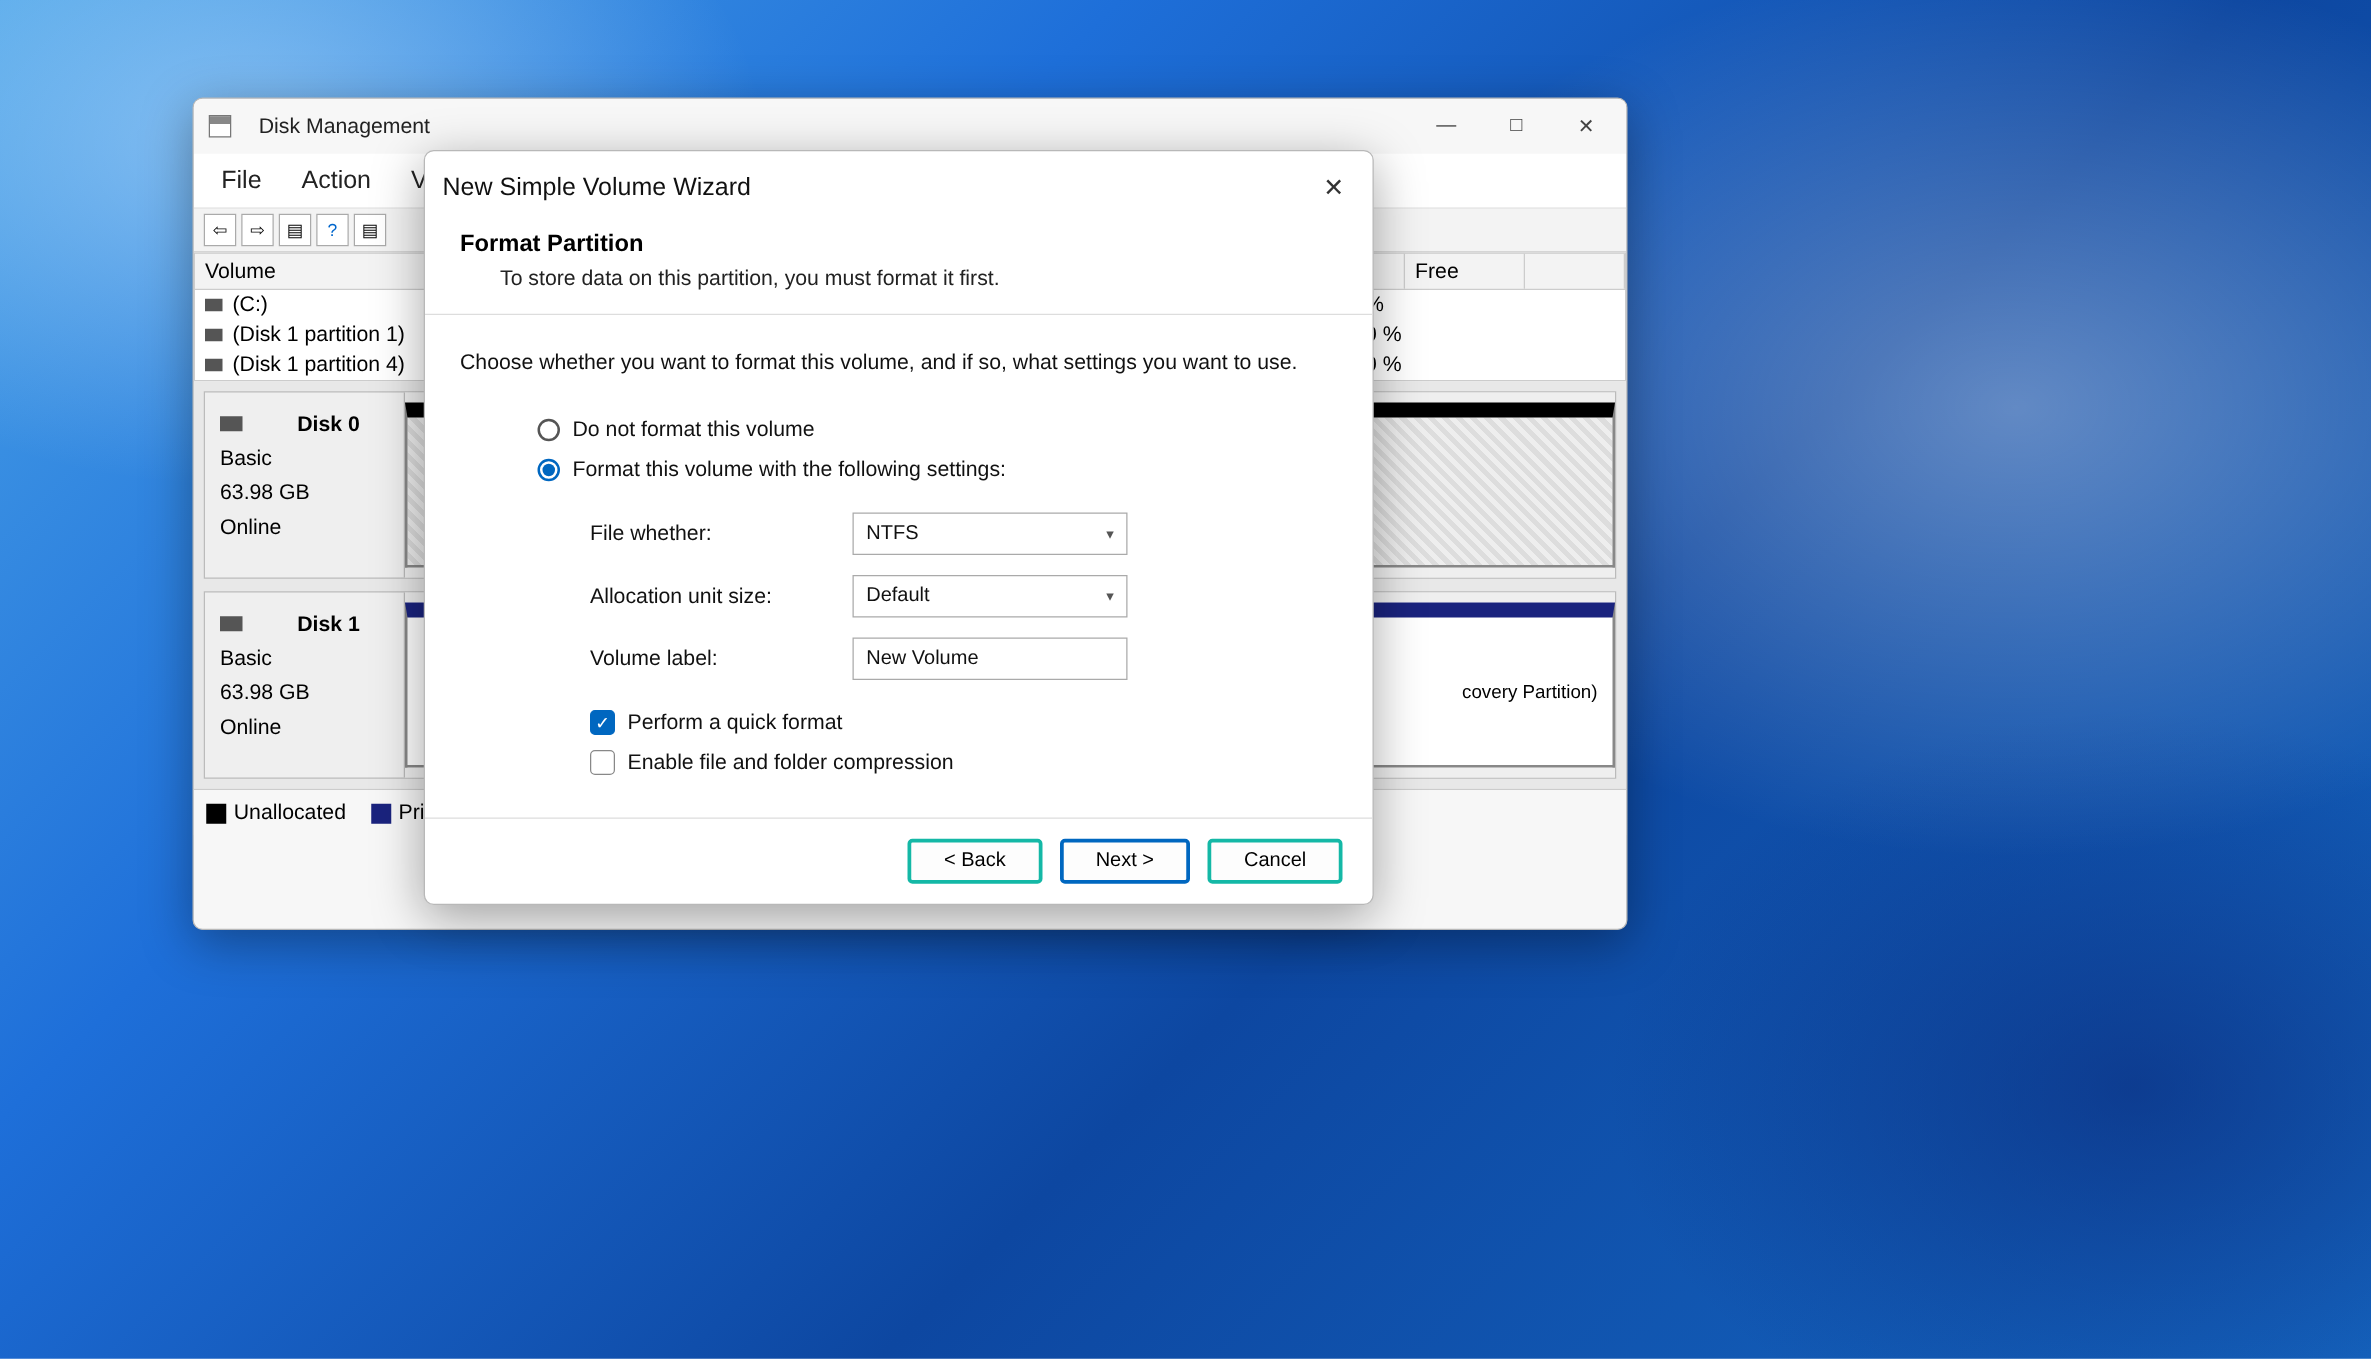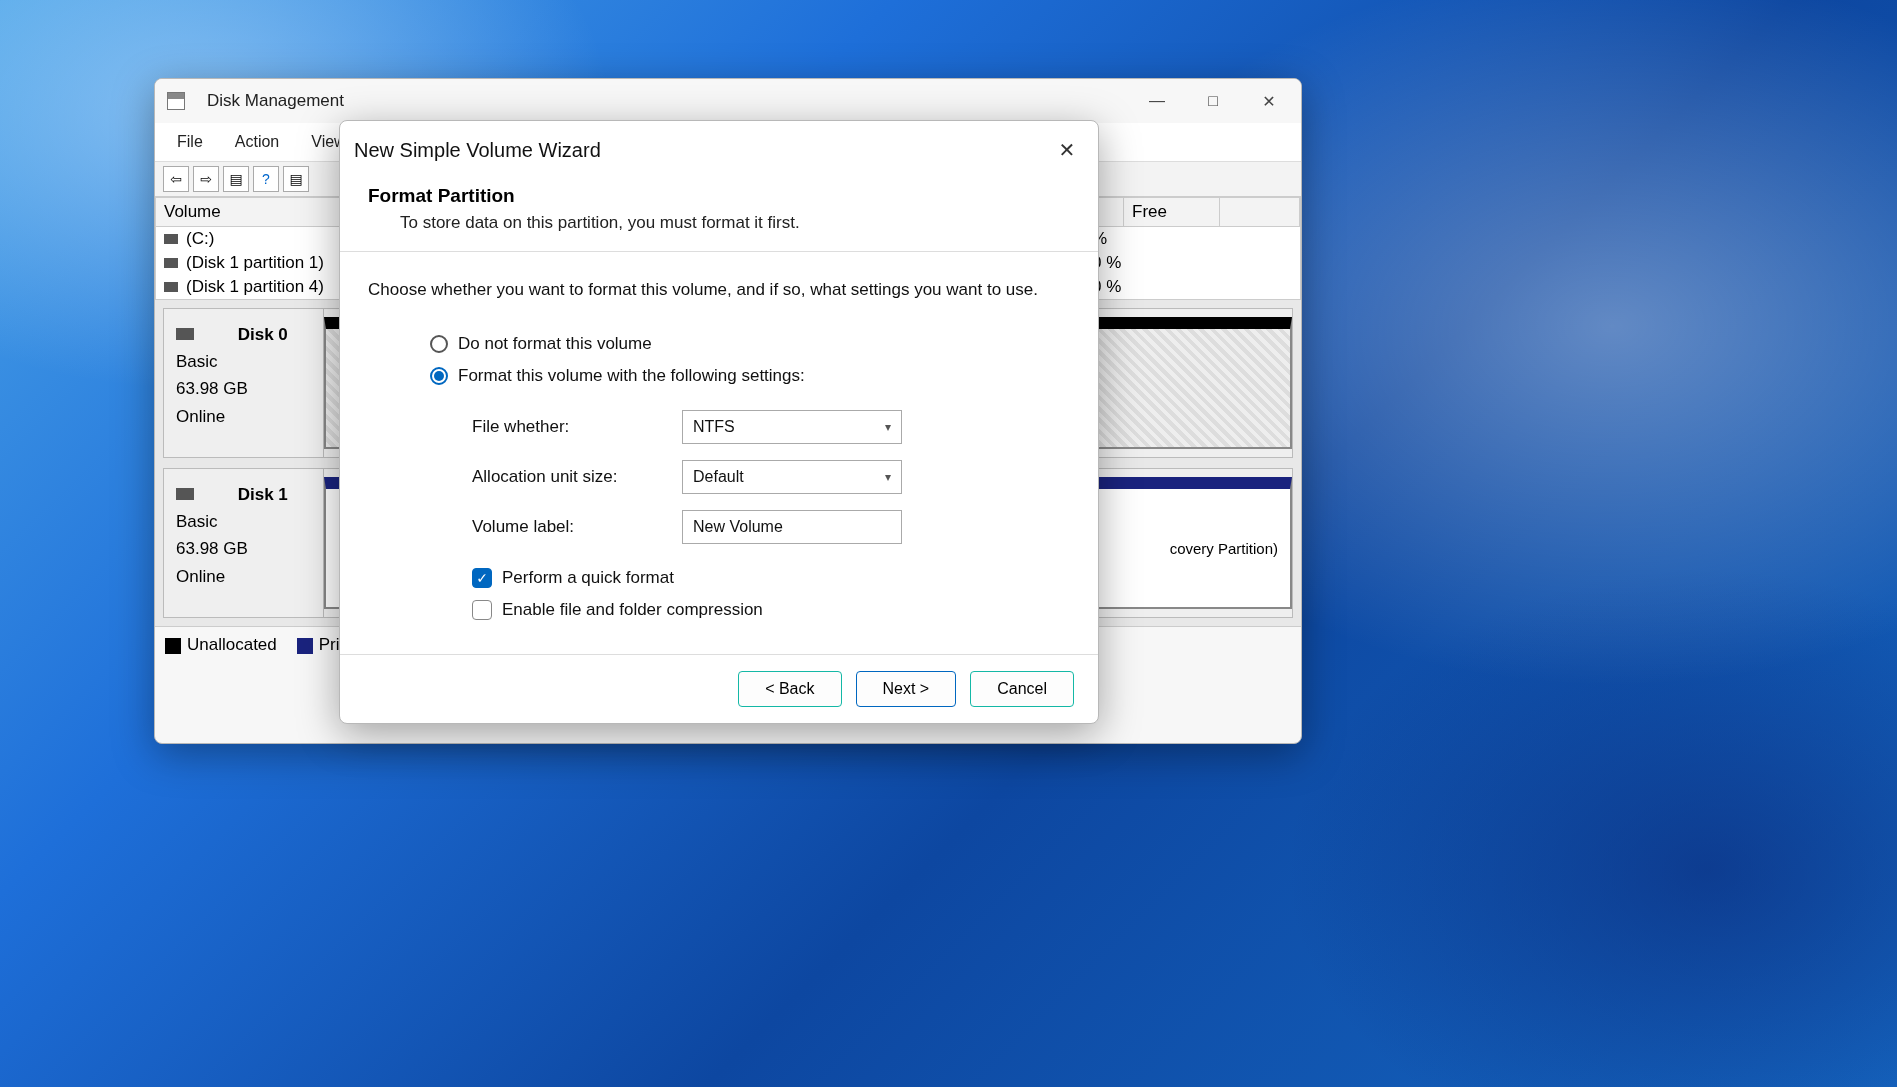--- a/index.html
+++ b/index.html
@@ -62,21 +62,21 @@
   font-size: 16px;
 }
 .menubar {
   display: flex;
   padding: 2px 6px;
   background: #fff;
   border-bottom: 1px solid #ddd;
 }
 .menubar .mitem {
   padding: 8px 16px;
-  font-size: 16px;
+  font-size: 20px;
   color: #222;
 }
 .toolbar {
   display: flex;
   gap: 4px;
   padding: 4px 8px;
   background: #f3f3f3;
   border-bottom: 1px solid #ccc;
 }
 .toolbar .tbtn {
@@ -284,21 +284,21 @@
   justify-content: flex-end;
   gap: 14px;
   position: absolute;
   bottom: 0;
   left: 0;
   right: 0;
 }
 .btn {
   min-width: 100px;
   height: 36px;
-  border: 1px solid #14b8a6;
+  border: 3px solid #14b8a6;
   background: #fdfdfd;
   border-radius: 4px;
   font-size: 16px;
   display: flex;
   align-items: center;
   justify-content: center;
   padding: 0 26px;
 }
 .btn.primary { border-color: #0067c0; }
 .chev { font-size: 12px; color: #555; }

